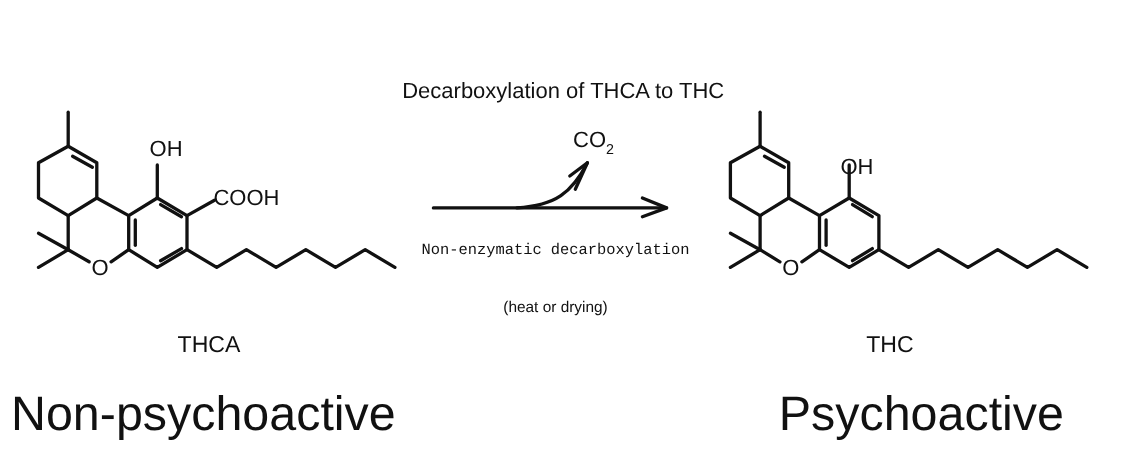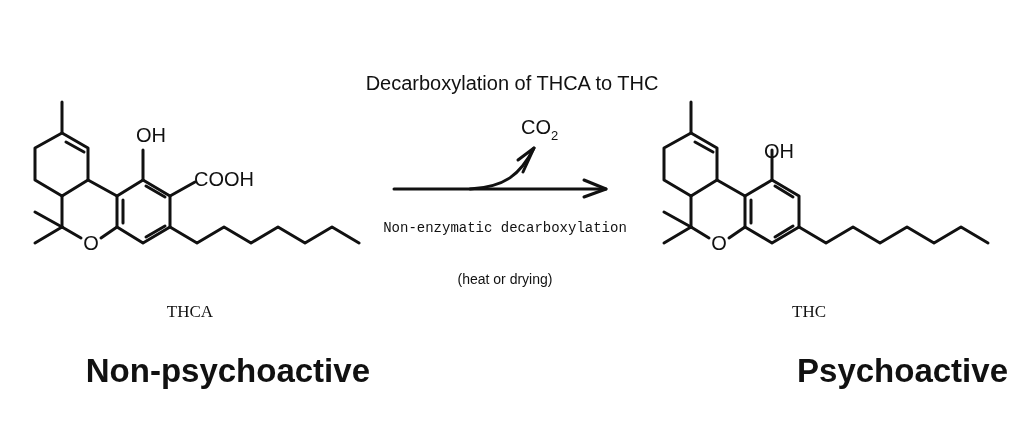--- a/index.html
+++ b/index.html
@@ -1,22 +1,22 @@
 <!DOCTYPE html>
 <html><head>
 <meta charset="utf-8">
 <style>
   html, body { margin: 0; padding: 0; background: #ffffff; }
   body { width: 1024px; height: 423px; position: relative; overflow: hidden; font-family: "Liberation Sans", sans-serif; color: #111; }
   .title { position: absolute; left: 0; width: 1024px; top: 24px; text-align: center; font-size: 20px; font-weight: normal; letter-spacing: 0px; margin-top: 48px; }
   svg.mol { position: absolute; left: 0; top: 0; }
   .atom { font-family: "Liberation Sans", sans-serif; font-size: 20px; fill: #111; }
   .bond { stroke: #111; stroke-width: 3; fill: none; stroke-linecap: round; stroke-linejoin: round; }
-  .name { position: absolute; font-size: 17px; text-align: center; font-family: Liberation Serif, serif; }
-  .activity { position: absolute; font-size: 33px; font-weight: bold; text-align: right; }
+  .name { position: absolute; font-size: 21px; text-align: center; }
+  .activity { position: absolute; font-size: 44px; font-weight: normal; text-align: left; }
   .cond { position: absolute; font-size: 14px; text-align: center; }
 </style>
 </head>
 <body>
 
 <div class="title">Decarboxylation of THCA to THC</div>
 
 <svg class="mol" width="1024" height="423" viewBox="0 0 1024 423">
 
   <g>

